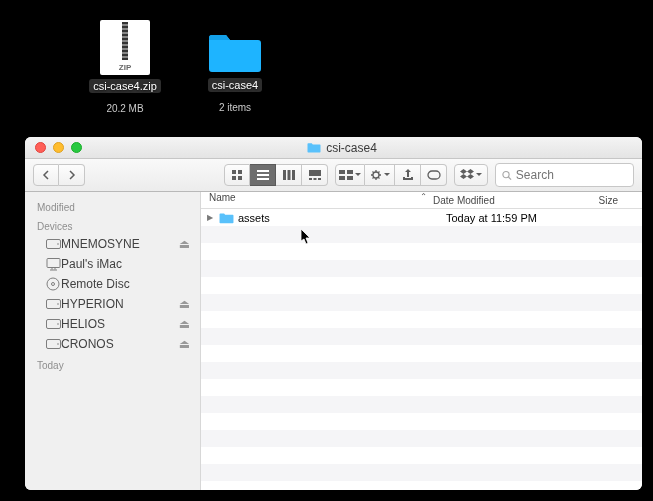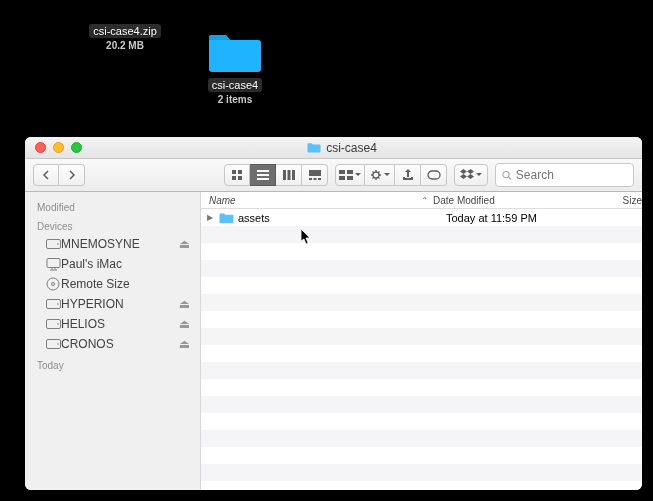--- a/index.html
+++ b/index.html
@@ -5,21 +5,21 @@
 * { box-sizing: border-box; margin: 0; padding: 0; font-family: -apple-system, "Helvetica Neue", Arial, sans-serif; }
 body { background: #000; width: 653px; height: 501px; overflow: hidden; position: relative; }
 
 .desktop-icons { position: absolute; top: 20px; left: 85px; display: flex; gap: 30px; align-items: flex-start; }
 .desktop-icon { display: flex; flex-direction: column; align-items: center; width: 80px; }
 .zip-icon { width: 50px; height: 55px; background: #fff; display: flex; flex-direction: column; align-items: center; justify-content: space-between; border-radius: 2px; position: relative; }
 .zip-zipper { width: 6px; height: 38px; background: repeating-linear-gradient(0deg,#333 0,#333 2px,#888 2px,#888 4px); margin-top:2px;}
 .zip-label { font-size: 8px; color:#666; margin-bottom:3px; font-weight:bold;}
 .folder-icon { width: 56px; height: 44px; margin-top:10px; }
 .icon-label { color:#fff; font-size:11px; text-shadow: 0 1px 2px rgba(0,0,0,.7); background: rgba(128,128,128,0.35); padding: 1px 4px; border-radius:3px; margin-top:4px; text-align:center; }
-.icon-sub { color:#ccc; font-size:10px; margin-top:2px; text-align:center;font-weight:bold;}
+.icon-sub { color:#ccc; font-size:10px; margin-top:10px; text-align:center;}
 
 .finder { position:absolute; top:137px; left:25px; width:617px; height:353px; background:#fff; border-radius:6px; box-shadow:0 8px 30px rgba(0,0,0,.6); overflow:hidden; display:flex; flex-direction:column;}
 .titlebar { height:22px; background: linear-gradient(#f4f4f4,#e4e4e4); display:flex; align-items:center; border-bottom:1px solid #c6c6c6; }
 .traffic { display:flex; gap:7px; padding-left:10px; }
 .dot { width:11px; height:11px; border-radius:50%; }
 .red{background:#ff5f57;border:0.5px solid #e0443e;} .yellow{background:#ffbd2e;border:0.5px solid #dea123;} .green{background:#28c940;border:0.5px solid #1aad2b;}
 .title { flex:1; text-align:center; font-size:12px; color:#3a3a3a; margin-left:-40px; display:flex; justify-content:center; align-items:center; gap:5px;}
 .mini-folder { width:14px; height:11px; }
 .toolbar { height:33px; background:linear-gradient(#f9f9f9,#ececec); border-bottom:1px solid #b8b8b8; display:flex; align-items:center; padding:0 8px; gap:7px;}
 .tb-group { display:flex; }
@@ -31,37 +31,41 @@
 
 .body { flex:1; display:flex; }
 .sidebar { width:176px; background:#f0f0f0; border-right:1px solid #d7d7d7; padding-top:4px; font-size:12px; color:#6b6b6b; overflow:hidden;}
 .sb-head { font-size:10px; color:#8e8e8e; padding:6px 12px 2px; font-weight:500;}
 .sb-item { display:flex; align-items:center; padding:3px 10px 3px 20px; color:#424242;}
 .sb-item .eject { margin-left:auto; color:#999; }
 .sb-ico { width:16px; height:14px; display:flex; align-items:center; justify-content:center; color:#7e7e7e;}
 
 .main { flex:1; display:flex; flex-direction:column; }
 .cols { display:flex; height:17px; background:#fff; border-bottom:1px solid #ddd; font-size:10px; color:#484848; }
-.col-name{width:232px;padding-left:8px;display:flex;align-items:center;font-style:italic;} .col-date{width:150px;display:flex;align-items:center;} .col-size{flex:1;display:flex;align-items:center;justify-content:flex-end;padding-right:0;}
+.col-name{width:232px;padding-left:8px;display:flex;} .col-date{width:150px;display:flex;align-items:center;} .col-size{flex:1;display:flex;align-items:center;justify-content:flex-end;padding-right:24px;}
 .col-name .caret{margin-left:auto;margin-right:6px;font-size:8px;}
 .list { flex:1; font-size:11px; overflow:hidden; background: repeating-linear-gradient(#fff 0, #fff 17px, #f5f5f7 17px, #f5f5f7 34px);}
 .row { display:flex; height:17px; align-items:center; }
 .row .c-name{width:232px;padding-left:6px;display:flex;align-items:center;gap:4px;} .row .c-date{width:150px;margin-left:13px;} .row .c-size{flex:1;text-align:right;padding-right:8px;}
 .row.sel { background:#1069dc; color:#fff; }
 .row .tri { width:8px; font-size:8px; color:#7a7a7a; }
 .row.sel .tri{color:#fff;}
 .small-folder{width:15px;height:12px;}
 .swf-ico{width:14px;height:15px;background:#fff;border:0.5px solid #aaa;display:flex;align-items:center;justify-content:center;font-size:7px;color:#c00;font-weight:bold;}
 .cursor { position:absolute; top:229px; left:301px; width:12px; height:16px; pointer-events:none; }
 </style>
 </head>
 <body>
 
 <div class="desktop-icons">
   <div class="desktop-icon">
+    <div class="zip-icon">
+      <div class="zip-zipper"></div>
+      <div class="zip-label">ZIP</div>
+    </div>
     <div class="icon-label">csi-case4.zip</div>
     <div class="icon-sub">20.2 MB</div>
   </div>
   <div class="desktop-icon">
     <svg class="folder-icon" viewBox="0 0 56 44">
         <path d="M2 8c0-2 1-3 3-3h14l4 5h28c2 0 3 1 3 3v26c0 2-1 3-3 3H5c-2 0-3-1-3-3V8z" fill="#1eb4ff"></path>
         <path d="M2 8c0-2 1-3 3-3h14l4 5H2z" fill="#13a0e8"></path>
       </svg>
     <div class="icon-label">csi-case4</div>
     <div class="icon-sub">2 items</div>
@@ -201,21 +205,21 @@
           </span>
           <span>Paul's iMac</span>
         </div>
       <div class="sb-item">
           <span class="sb-ico">
             <svg width="14" height="14" viewBox="0 0 14 14">
               <circle cx="7" cy="7" r="6" fill="none" stroke="currentColor"></circle>
               <circle cx="7" cy="7" r="1.5" fill="none" stroke="currentColor"></circle>
             </svg>
           </span>
-          <span>Remote Size</span>
+          <span>Remote Disc</span>
         </div>
       <div class="sb-item">
           <span class="sb-ico">
             <svg width="15" height="10" viewBox="0 0 15 10">
               <rect x="0.5" y="0.5" width="14" height="9" rx="1.5" fill="none" stroke="currentColor"></rect>
               <circle cx="12" cy="5" r="0.8" fill="currentColor"></circle>
             </svg>
           </span>
           <span>HYPERION</span>
           <span class="eject">⏏</span>

